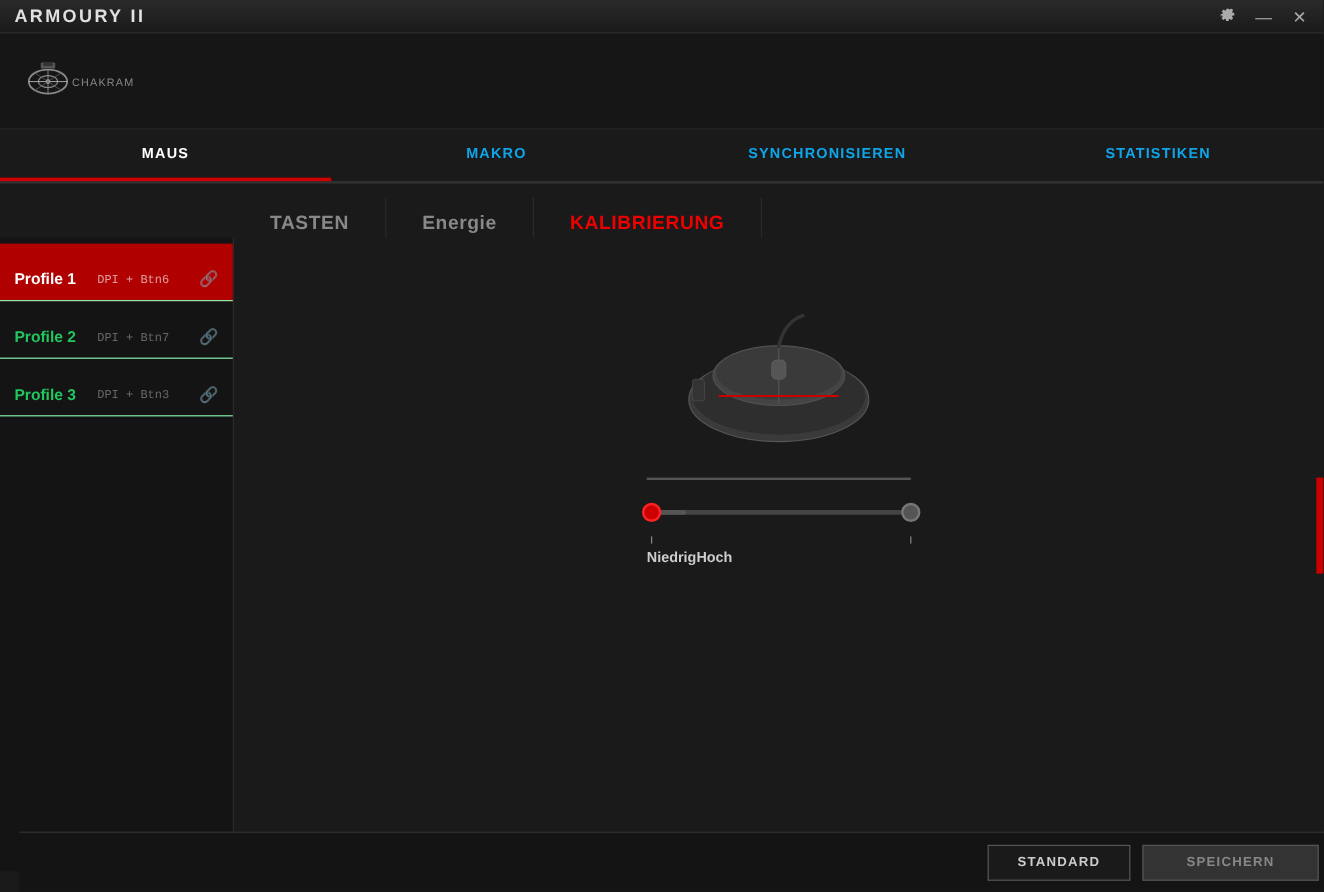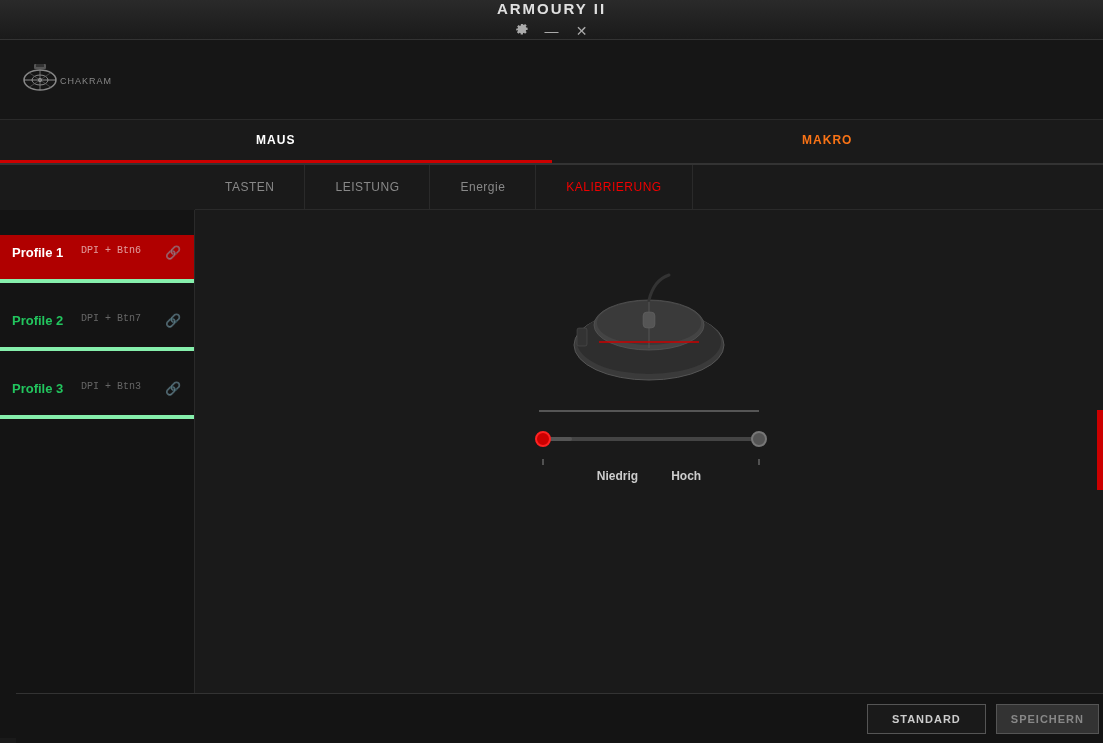--- a/index.html
+++ b/index.html
@@ -10,28 +10,27 @@
       background: #1a1a1a;
       font-family: 'Arial', sans-serif;
       color: #ccc;
       overflow: hidden;
       user-select: none;
     }
 
     
     .title-bar {
       width: 100%;
-      height: 40px;
+      height: 28px;
       background: linear-gradient(180deg, #2a2a2a 0%, #1a1a1a 100%);
       display: flex;
       align-items: center;
       justify-content: space-between;
       padding: 0 12px;
       border-bottom: 1px solid #333;
-      flex-direction: column;
     }
 
     .title-text {
       color: #e0e0e0;
       font-size: 15px;
       font-weight: bold;
       letter-spacing: 2px;
       text-transform: uppercase;
     }
 
@@ -91,21 +90,21 @@
     }
 
     .main-tab {
       flex: 1;
       display: flex;
       align-items: center;
       justify-content: center;
       font-size: 12px;
       font-weight: bold;
       letter-spacing: 1px;
-      color: #f97316;
+      color: #0ea5e9;
       cursor: pointer;
       border-bottom: 3px solid transparent;
       transition: color 0.2s;
     }
 
     .main-tab.active {
       color: #fff;
       border-bottom: 3px solid #c00;
     }
 
@@ -119,26 +118,25 @@
     
     .sidebar {
       width: 195px;
       background: #141414;
       border-right: 1px solid #2a2a2a;
       padding-top: 5px;
     }
 
     .profile-item {
       display: flex;
-      align-items: flex-start;
+      align-items: flex-end;
       padding: 10px 12px;
       cursor: pointer;
       height: 48px;
-      border-bottom: 4px solid #86efac;
-      margin-top: 20px;
+      border-bottom: 1px solid #86efac;
     }
 
     .profile-item.active {
       background: #b00000;
     }
 
     .profile-name {
       font-size: 13px;
       font-weight: bold;
       color: #fff;
@@ -173,26 +171,26 @@
       position: absolute;
       left: 195px;
       top: calc(40px + 80px + 45px);
     }
 
     .sub-tab {
       padding: 16px 30px;
       height: 100%;
       display: flex;
       align-items: center;
-      font-size: 12px;
+      font-size: 16px;
       color: #888;
       cursor: pointer;
       border-right: 1px solid #2a2a2a;
       letter-spacing: 0.5px;
-      font-weight: normal;
+      font-weight: bold;
     }
 
     .sub-tab.active { color: #e00; }
 
     
     .main-panel {
       flex: 1;
       background: #1a1a1a;
       display: flex;
       flex-direction: column;
@@ -276,23 +274,22 @@
       right: 0%;
       top: 22px;
       width: 1px;
       height: 6px;
       background: #888;
       transform: translateX(50%);
     }
 
     .slider-labels {
       display: flex;
-      justify-content: center;
+      justify-content: flex-start;
       margin-top: 28px;
-      gap: 33px;
     }
 
     .slider-label {
       font-size: 12px;
       color: #ccc;
       font-weight: bold;
     }
 
     
     .bottom-bar {
@@ -321,21 +318,21 @@
       cursor: pointer;
     }
 
     .btn-save {
       background: #333;
       border: 1px solid #555;
       color: #888;
       font-size: 11px;
       font-weight: bold;
       letter-spacing: 1px;
-      padding: 8px 14px;
+      padding: 8px 36px;
       cursor: pointer;
     }
 
     
     .side-accent {
       position: absolute;
       right: 0;
       top: 200px;
       width: 6px;
       height: 80px;
@@ -377,25 +374,26 @@
       <rect x="14" y="2" width="12" height="5" rx="1" fill="#555"></rect>
       <rect x="16" y="2" width="8" height="3" rx="0.5" fill="#333"></rect>
     </svg>
     <span class="logo-label">CHAKRAM</span>
   </div>
 </div>
 
 <div class="main-nav">
   <div class="main-tab active">MAUS</div>
   <div class="main-tab">MAKRO</div>
+  <div class="main-tab">SYNCHRONISIEREN</div>
+  <div class="main-tab">STATISTIKEN</div>
 </div>
 
 <div class="sub-nav">
   <div class="sub-tab">TASTEN</div>
-  <div class="sub-tab">LEISTUNG</div>
   <div class="sub-tab">Energie</div>
   <div class="sub-tab active">KALIBRIERUNG</div>
 </div>
 
 <div class="content-area" style="position:relative; margin-top:45px;">
 
   <div class="sidebar">
     <div class="profile-item active">
       <span class="profile-name">Profile 1</span>
       <span class="profile-shortcut">DPI + Btn6</span>

